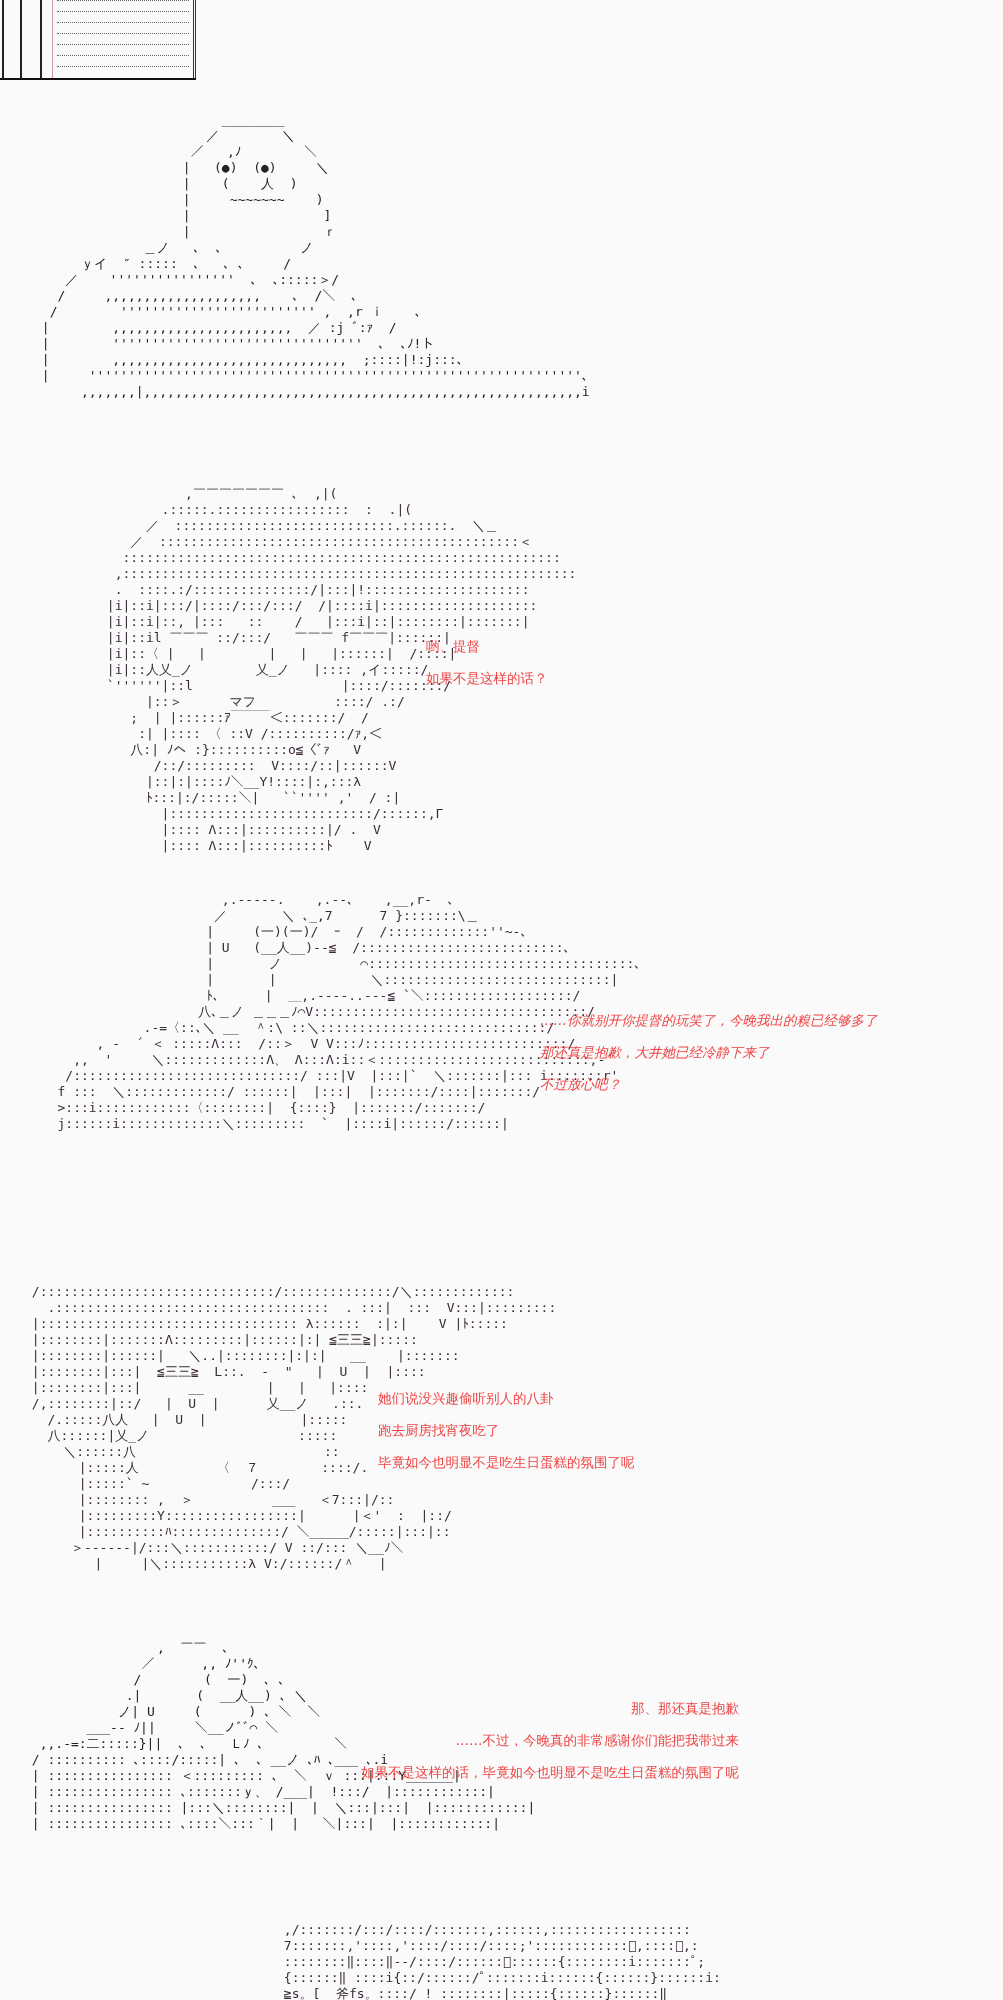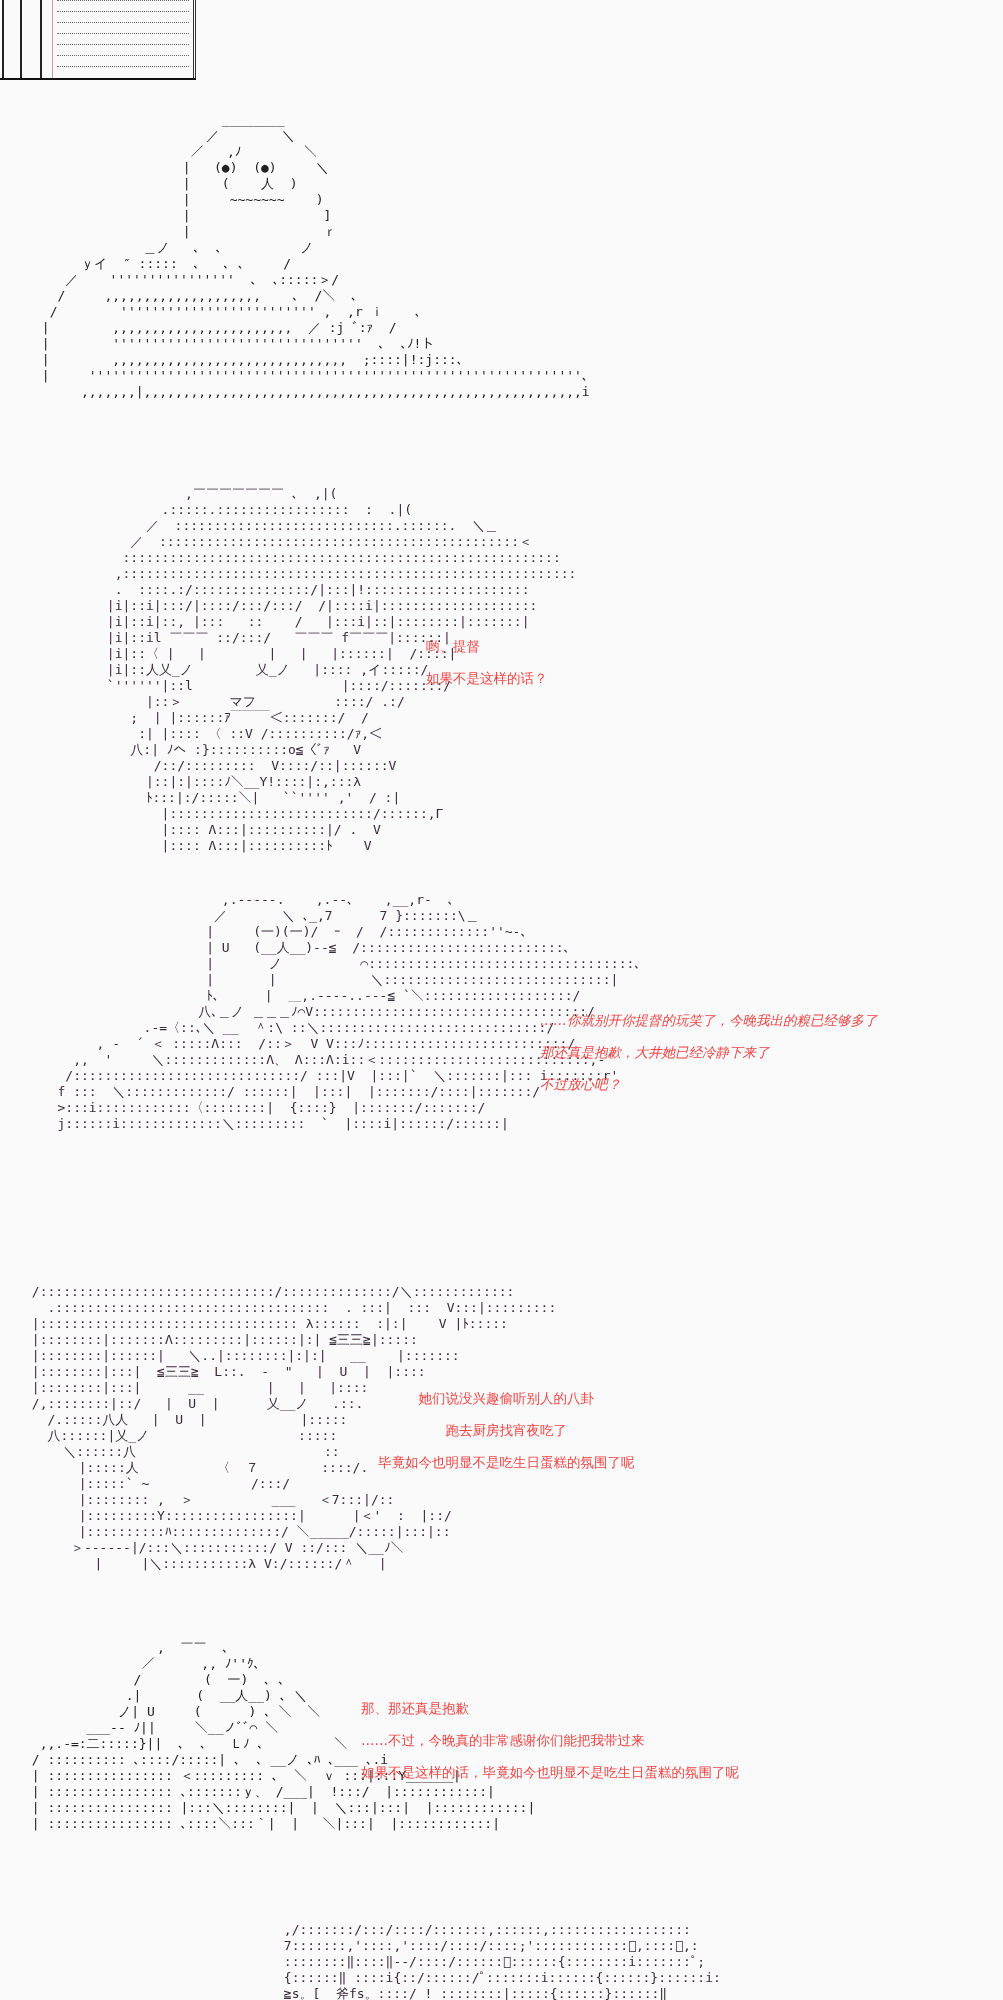--- a/index.html
+++ b/index.html
@@ -121,40 +121,40 @@
    八::::::|乂_ノ                   :::::
      ＼::::::八                        ::
        |:::::人          〈  ７        ::::/.
        |:::::` ~             /:::/
        |:::::::: ,  ＞          ___   ＜7:::|/::
        |:::::::::Y:::::::::::::::::|      |＜'  :  |::/
        |::::::::::ﾊ::::::::::::::/ ＼_____/:::::|:::|::
       ＞------|/:::＼:::::::::::/ V ::/::: ＼__ﾉ＼
          |     |＼:::::::::::λ V:/::::::/＾   |
 </pre>
-<div class="dialogue" style="left:378px; top:1388px;text-align:center;">
+<div class="dialogue" style="left:378px; top:1388px;">
   <span class="line">她们说没兴趣偷听别人的八卦</span>
   <span class="line">跑去厨房找宵夜吃了</span>
   <span class="line">毕竟如今也明显不是吃生日蛋糕的氛围了呢</span>
 </div>
 
 <pre class="aa" style="left:20px; top:1636px;">                 ,  ￣￣  ､
                ／      ,, ﾉ''ｸ、
               /        (  一)  ､ ､
              .|       (  __人__) ､ ＼
             ノ| U     (      ) ､ ＼  ＼
         ___-- ﾉ||     ＼__ノﾞﾞ⌒ ＼
   ,,.-=:二:::::}||  ､  ､   Ｌﾉ ､         ＼
  / :::::::::: ､::::/:::::| ､  ､ __ノ ､ﾊ ､___ ､.i
  | :::::::::::::::: ＜::::::::: ､  ＼  ｖ :::|:::Y______|
  | :::::::::::::::: ､:::::::ｙ、 /___|  !:::/  |::::::::::::|
  | :::::::::::::::: |:::＼::::::::|  |  ＼:::|:::|  |::::::::::::|
  | :::::::::::::::: ､::::＼:::｀|  |   ＼|:::|  |::::::::::::|
 </pre>
-<div class="dialogue" style="left:361px; top:1698px;">
+<div class="dialogue" style="left:361px; top:1698px;text-align:right;">
   <span class="line">那、那还真是抱歉</span>
   <span class="line">……不过，今晚真的非常感谢你们能把我带过来</span>
   <span class="line">如果不是这样的话，毕竟如今也明显不是吃生日蛋糕的氛围了呢</span>
 </div>
 
 <pre class="aa pink" style="left:272px; top:1918px;"> ,/:::::::/:::/::::/:::::::,::::::,::::::::::::::::::
  7:::::::,'::::,'::::/::::/::::;'::::::::::::ﾟ,::::ﾟ,:
  ::::::::‖::::‖--/::::/::::::ﾟ::::::{::::::::i:::::::ﾟ;
  {::::::‖ ::::i{::/::::::/ﾟ:::::::i::::::{::::::}::::::i:
  ≧s。[  斧fs。::::/ ! ::::::::|:::::{::::::}::::::‖

